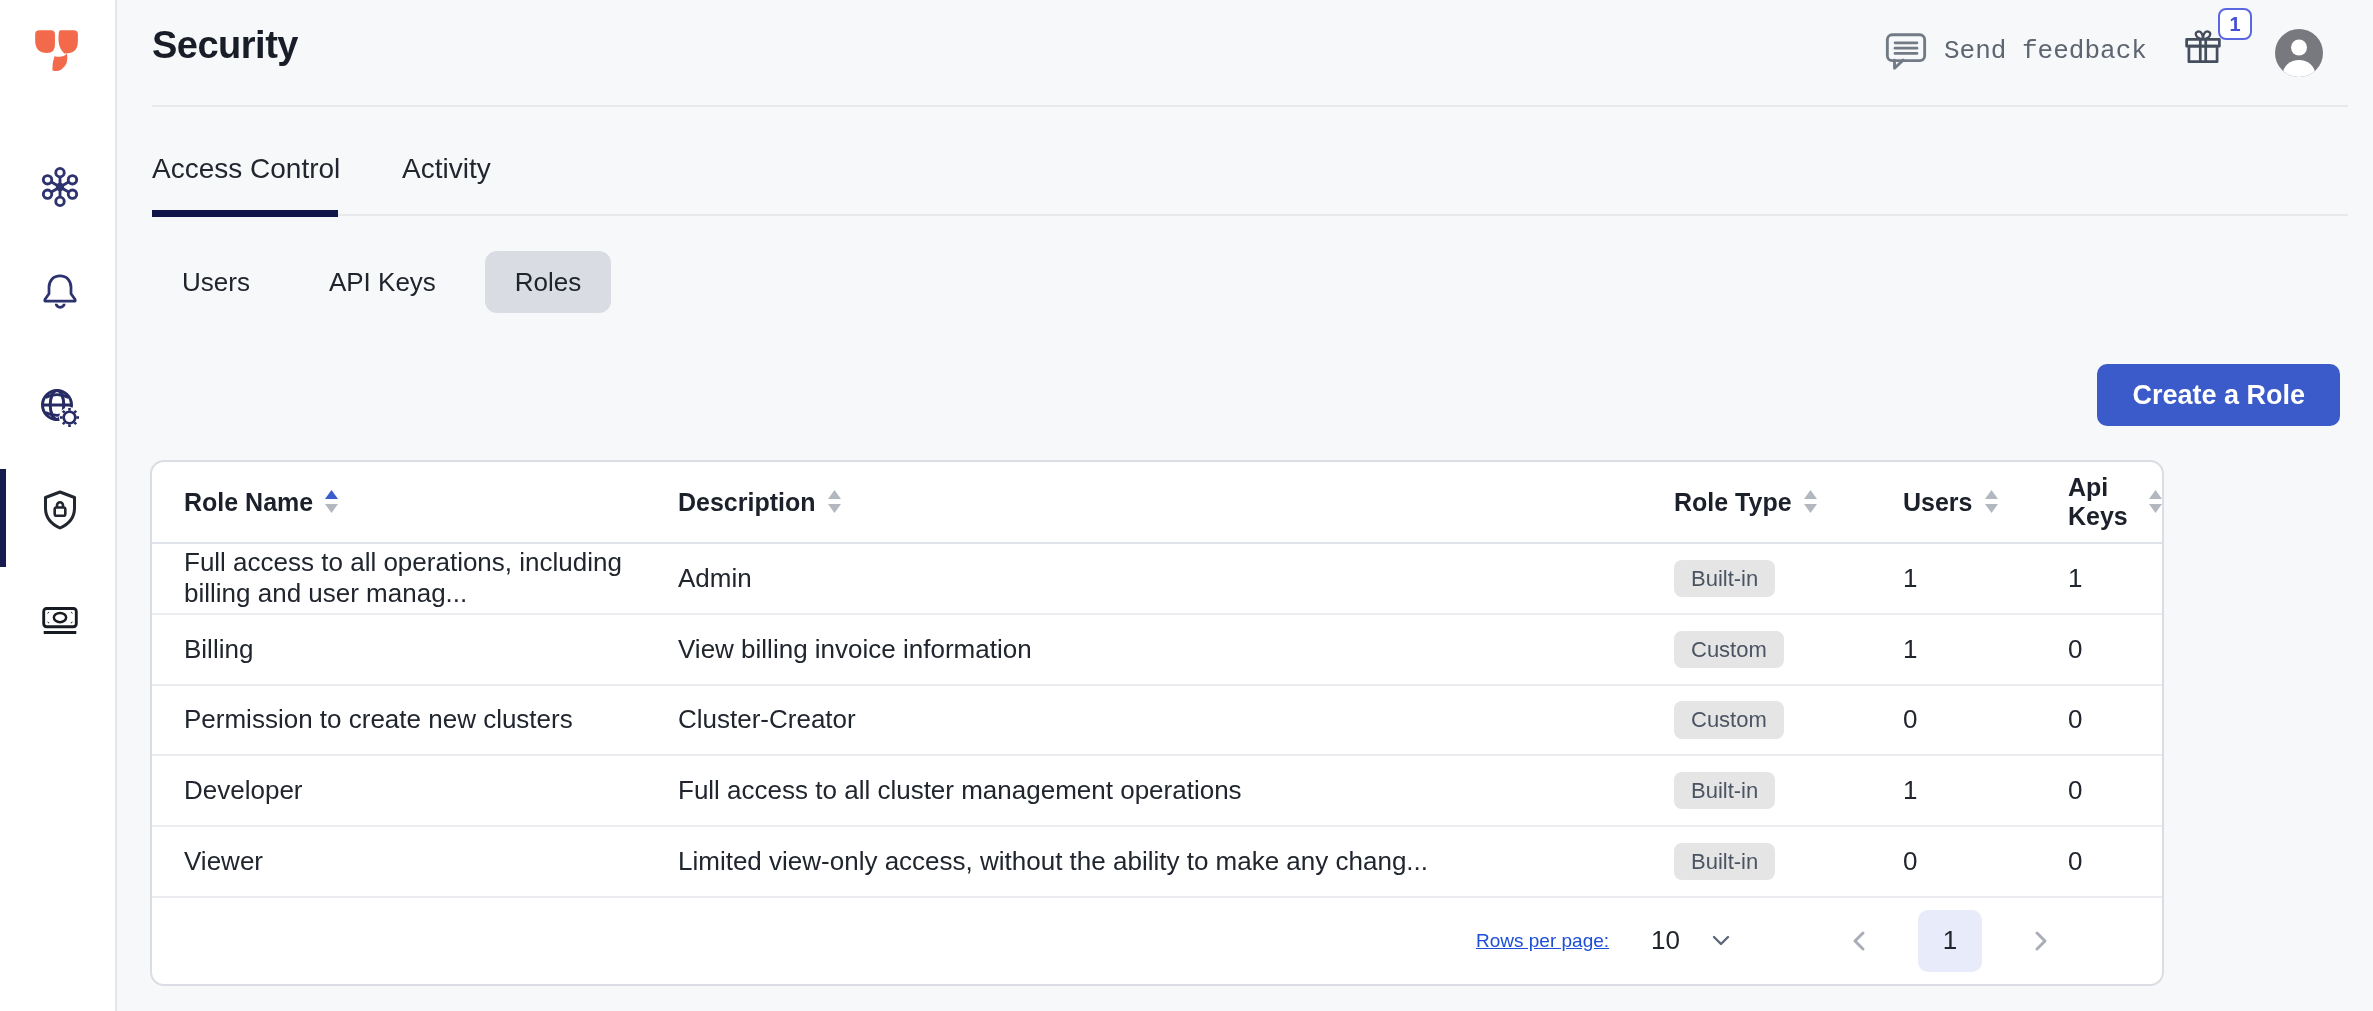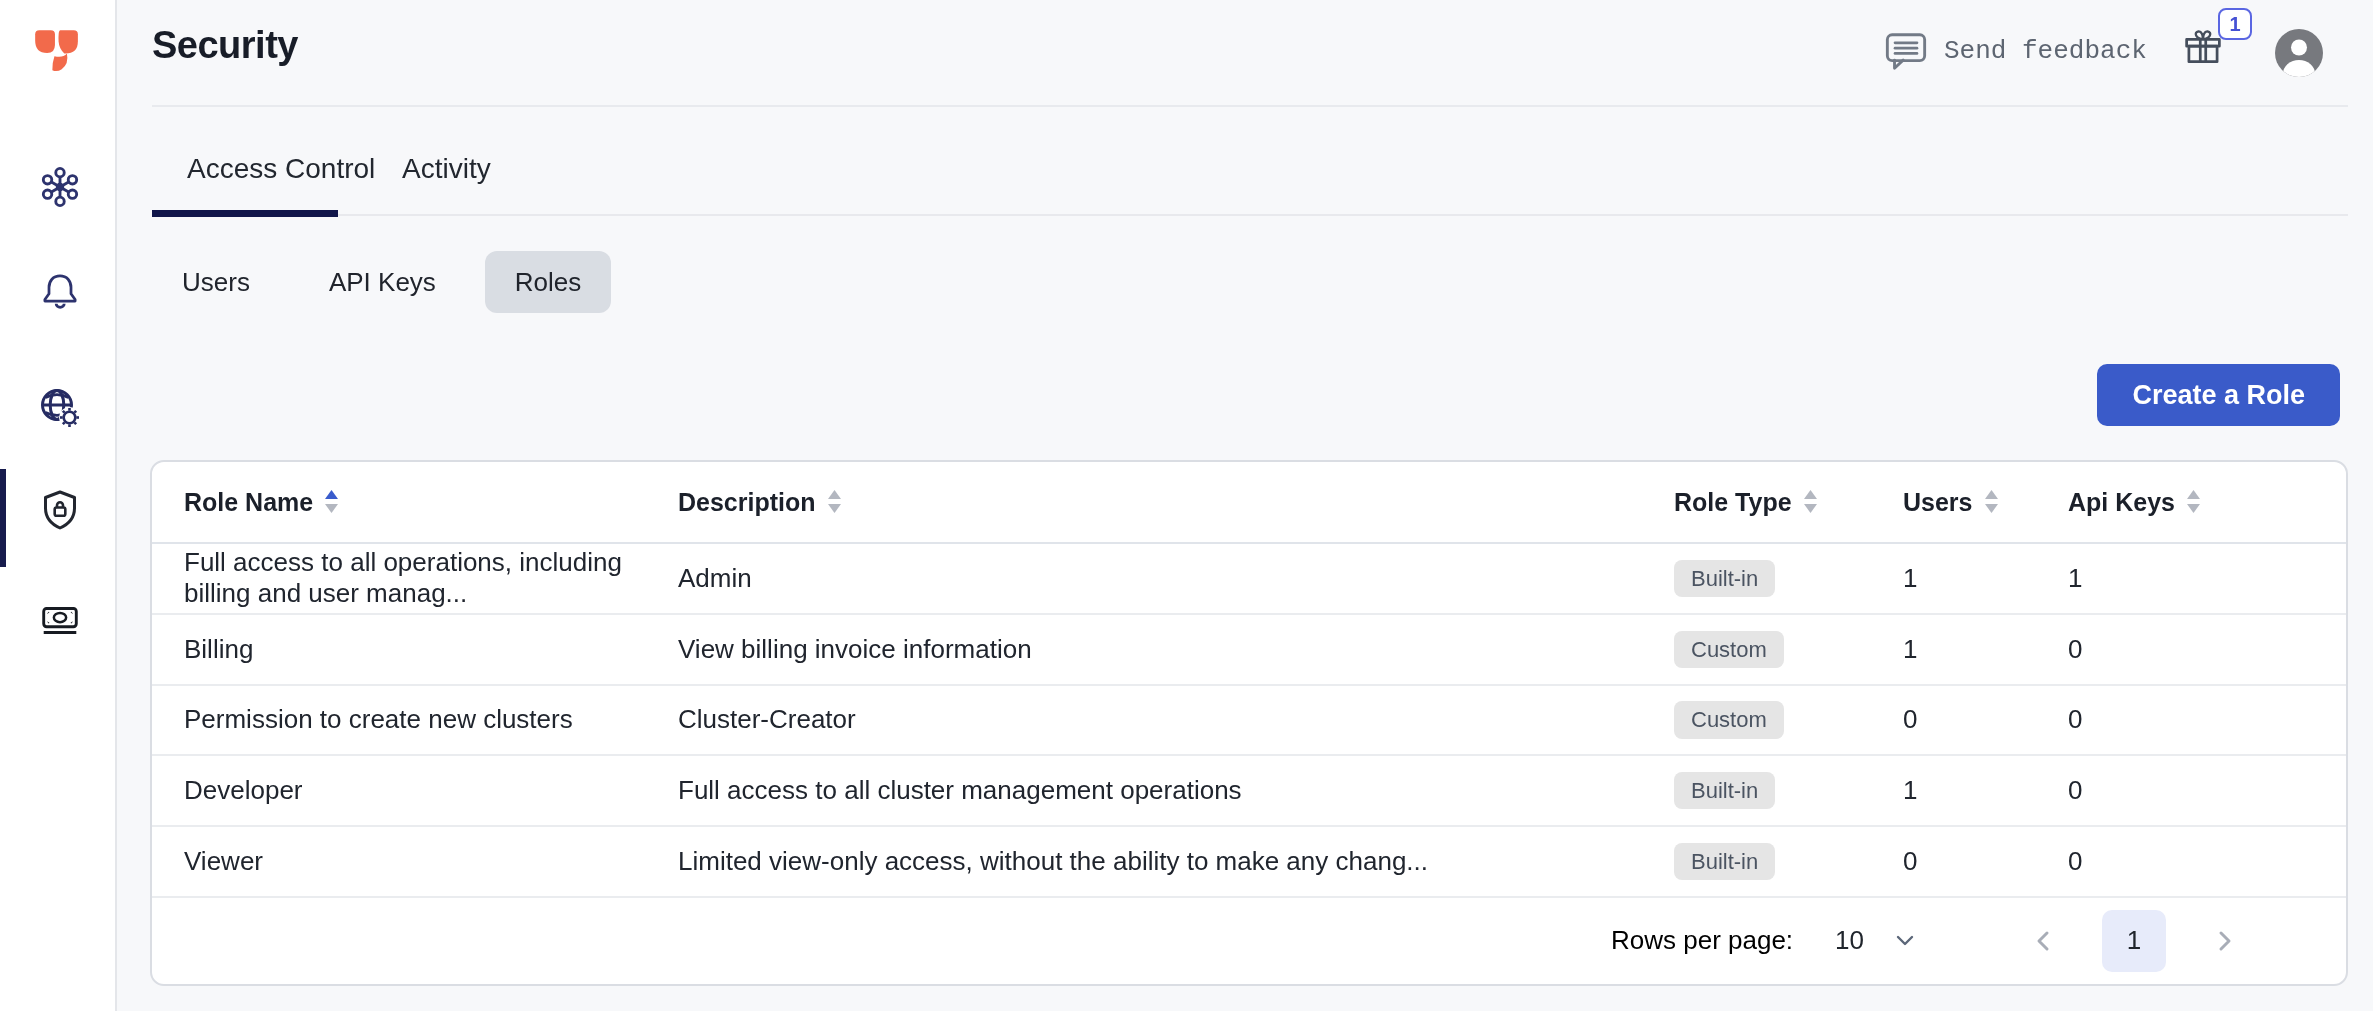--- a/index.html
+++ b/index.html
@@ -34,21 +34,21 @@
   .gift-badge {
     position:absolute; left:2218px; top:8px; min-width:34px; height:32px;
     background:#ffffff; border:2.5px solid #5a66e2; border-radius:8px;
     color:#4551d4; font-size:20px; font-weight:600;
     display:flex; align-items:center; justify-content:center;
   }
   .avatar { position:absolute; left:2275px; top:29px; width:48px; height:48px; border-radius:50%; background:#77797e; overflow:hidden; cursor:pointer; }
 
   
   .tab { position:absolute; top:148px; height:42px; font-size:28px; color:#22272f; display:flex; align-items:center; cursor:pointer; }
-  .tab-access { left:152px;margin-left:35px; }
+  .tab-access { left:152px; }
   .tab-activity { left:402px; }
   .tabs-baseline { position:absolute; left:152px; top:214px; width:2196px; height:2px; background:#e8e9ed; }
   .tab-underline { position:absolute; left:152px; top:210px; width:186px; height:7px; background:#11164a; }
 
   
   .pills { position:absolute; left:152px; top:251px; display:flex; gap:19px; }
   .pill {
     height:62px; padding:0 30px; display:flex; align-items:center; justify-content:center;
     font-size:26px; color:#20242c; border-radius:12px; cursor:pointer; background:transparent;
   }
@@ -57,21 +57,21 @@
   
   .create-btn {
     position:absolute; right:33px; top:364px; height:62px; padding:0 35px;
     background:#3a5bc9; border:none; border-radius:10px; cursor:pointer;
     color:#ffffff; font-size:27px; font-weight:700; font-family:"Liberation Sans",sans-serif;
     display:flex; align-items:center;
   }
 
   
   .card {
-    position:absolute; left:150px; top:460px; width:2198px; height:526px;
+    position:absolute; left:150px; top:460px; width:2014px; height:526px;
     background:#ffffff; border:2px solid #dadde3; border-radius:14px;
     display:flex; flex-direction:column; overflow:hidden;
   }
   .grid-cols {
     display:grid;
     grid-template-columns:494px 996px 229px 165px 1fr;
     align-items:center;
     padding-left:32px;
   }
   .thead { height:82px; border-bottom:2px solid #e0e4ea; }
@@ -79,21 +79,21 @@
   .sort { margin-left:12px; flex:0 0 auto; display:block; }
   .trow { height:70.8px; border-bottom:2px solid #eaecef; font-size:26px; color:#20252e; cursor:pointer; }
   .trow:last-of-type { border-bottom:none; }
   .badge {
     display:inline-block; padding:6px 17px; background:#e5e5e5; border-radius:8px;
     font-size:22px; color:#4b5462; line-height:1.15;
   }
 
   
   .tfoot { flex:1; display:flex; align-items:center; justify-content:flex-end; padding-right:104px; }
-  .rpp-label { font-size:26px; color:#000000; }
+  .rpp-label { font-size:19px; color:#1d4ed8;text-decoration:underline; }
   .rpp-select { margin-left:42px; display:flex; align-items:center; gap:32px; cursor:pointer; }
   .rpp-value { font-size:26px; color:#20252c; }
   .page-prev { margin-left:112px; }
   .page-next { margin-left:40px; }
   .pg-btn { background:none; border:none; cursor:pointer; width:36px; height:36px; display:flex; align-items:center; justify-content:center; padding:0; }
   .page-chip {
     margin-left:40px; width:64px; height:62px; border-radius:10px; background:#e7ebfa;
     display:flex; align-items:center; justify-content:center;
     font-size:26px; color:#20252c; cursor:pointer; border:none; font-family:"Liberation Sans",sans-serif;
   }

